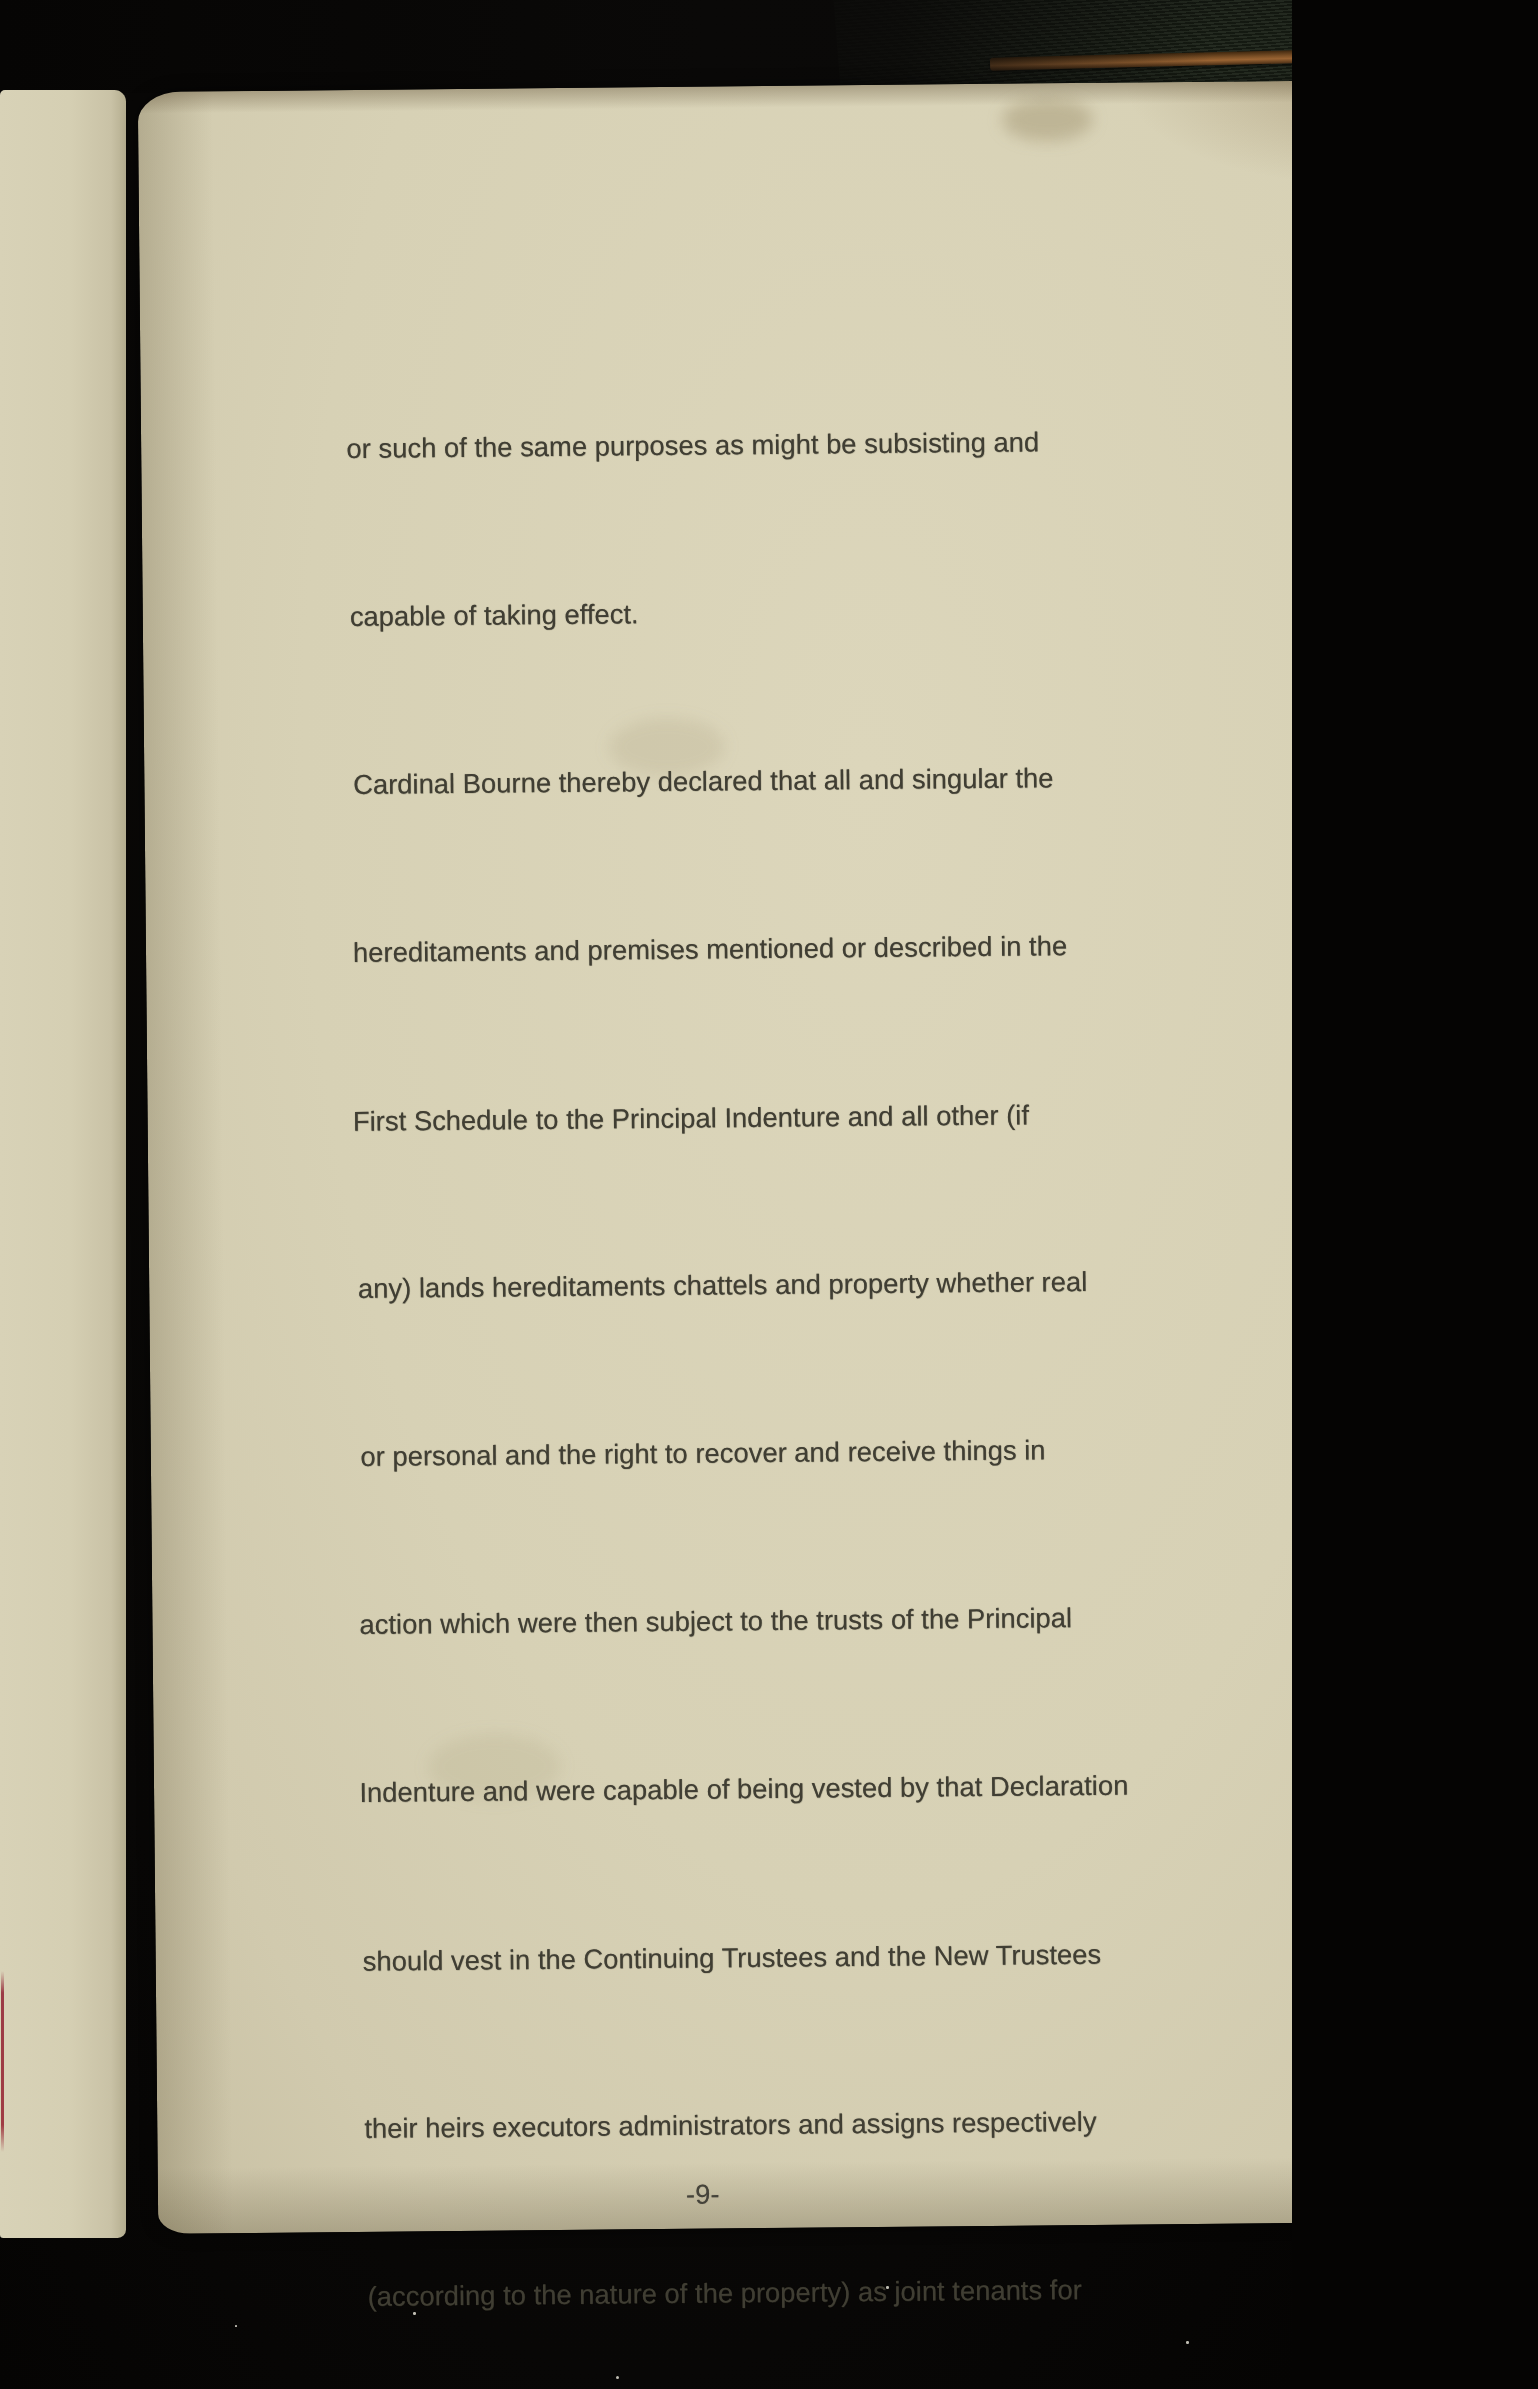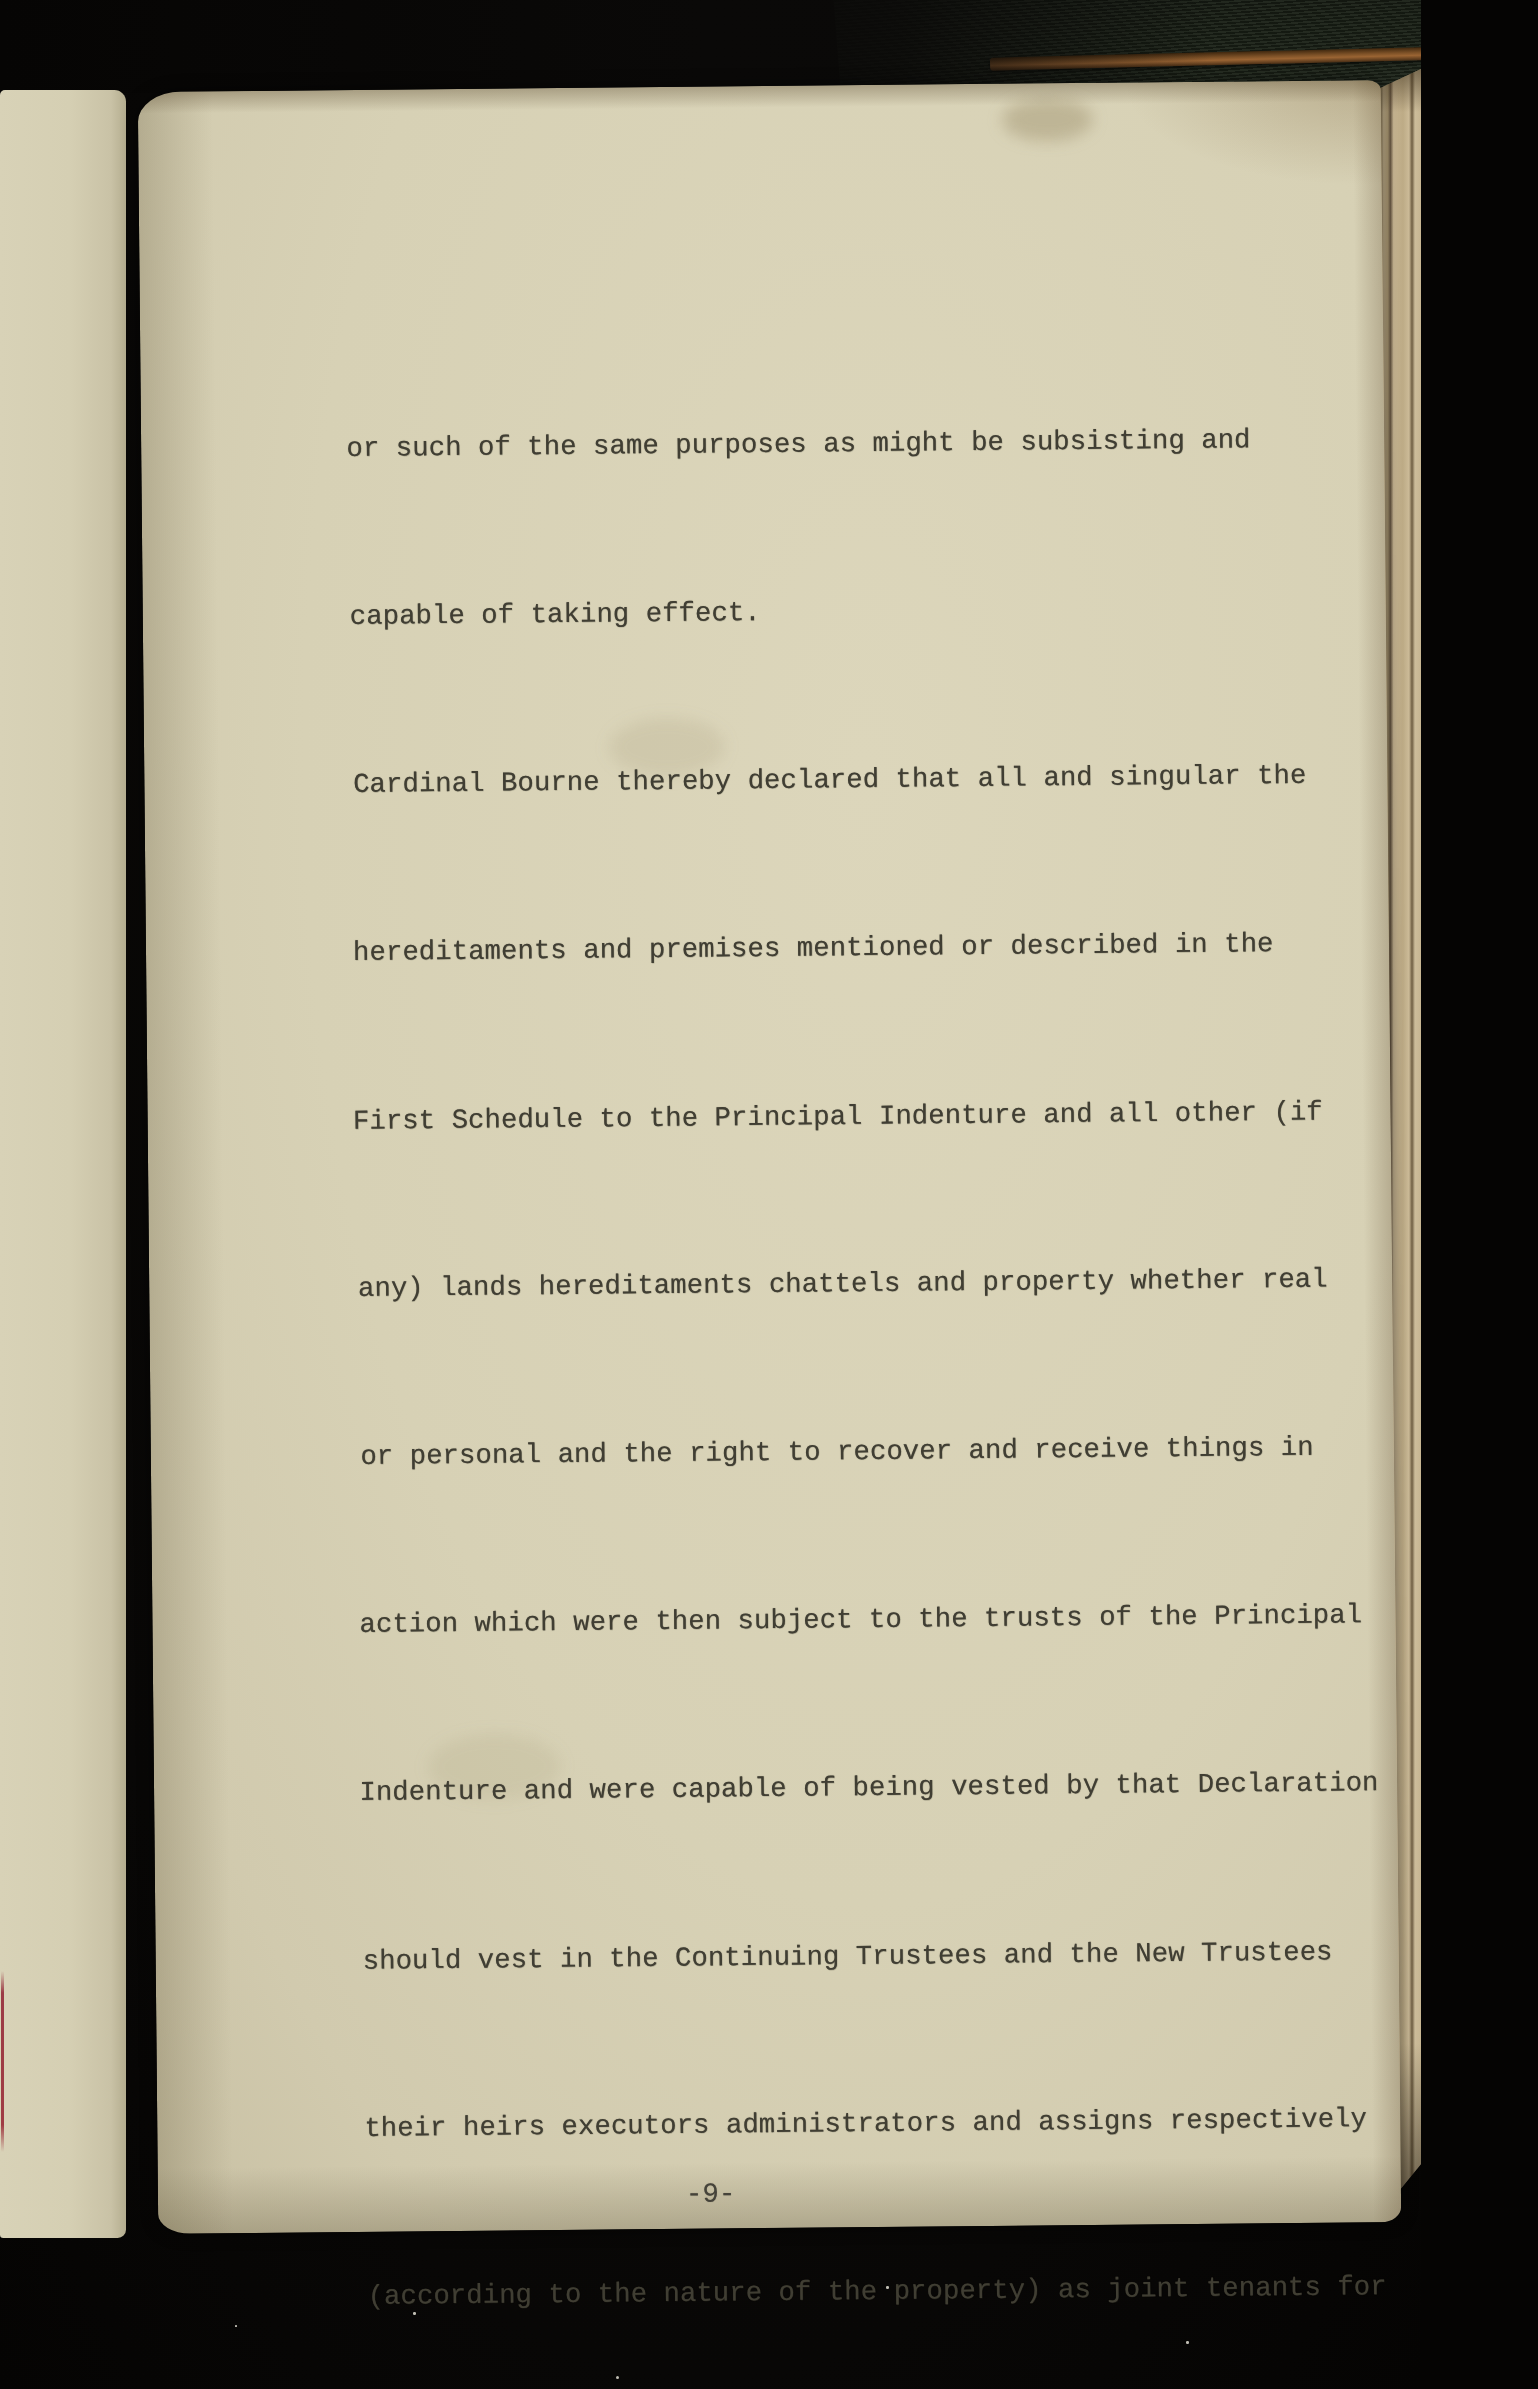--- a/index.html
+++ b/index.html
@@ -1,20 +1,20 @@
 <!DOCTYPE html>
 <html style="font-size:13.3px"><head>
 <meta charset="utf-8">
 <style>
   html,body{margin:0;padding:0;background:#050403;}
   .photo{
-    position:relative;width:1421px;height:2389px;overflow:hidden;
+    position:relative;width:1292px;height:2389px;overflow:hidden;
     background:
       radial-gradient(ellipse at 50% 40%, #0d0b08 0%, #080706 70%, #050403 100%);
-    font-family:Liberation Mono, monospace;
+    font-family:Liberation Sans, sans-serif;
   }
   
   .cover-right{
     position:absolute;left:1490px;top:25px;width:48px;height:2011px;z-index:1;
     background:
       repeating-linear-gradient(0deg, rgba(0,0,0,0.28) 0 1.7px, rgba(255,255,255,0.05) 1.7px 3.3px),
       repeating-linear-gradient(90deg, rgba(0,0,0,0.18) 0 1.7px, rgba(255,255,255,0.03) 1.7px 3.3px),
       linear-gradient(180deg, rgba(30,36,28,0) 0px, #2a3128 50px, #343c32 316px,
         #2d352c 1080px, #1f261e 1620px, rgba(12,12,9,0) 1994px);
   }

